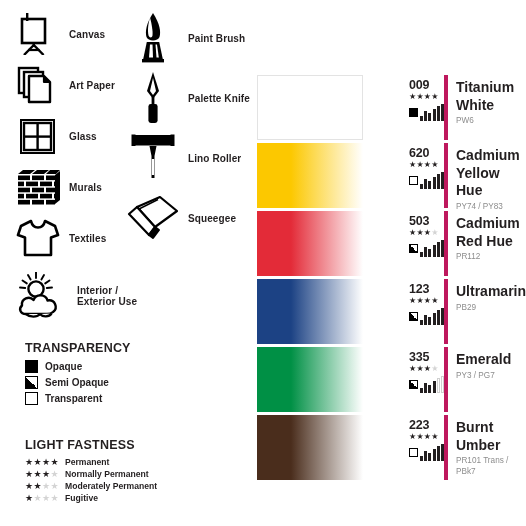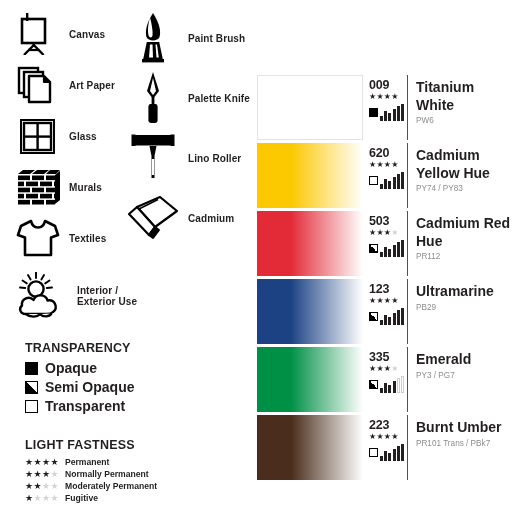--- a/index.html
+++ b/index.html
@@ -22,40 +22,40 @@
   .icon-box svg{display:block;}
   .icon-label{font-size:10px;font-weight:bold;color:#231f20;margin-left:7px;line-height:1.1;letter-spacing:0.1px;}
 
   .mid-col .icon-row{height:56px;margin-bottom:4px;}
   .mid-col .icon-box{width:56px;flex:0 0 56px;height:56px;}
 
   
   .legend{position:absolute;left:25px;}
   .legend-title{font-size:12.5px;font-weight:bold;color:#231f20;letter-spacing:0.2px;margin-bottom:5px;}
   .legend-item{display:flex;align-items:center;margin-bottom:3px;}
-  .legend-text{font-size:14px;font-weight:bold;color:#231f20;margin-left:7px;}
+  .legend-text{font-size:10px;font-weight:bold;color:#231f20;margin-left:7px;}
 
   .sq{width:13px;height:13px;flex:0 0 13px;border:1.6px solid #000;box-sizing:border-box;background:#fff;}
   .sq.opaque{background:#000;}
   .sq.semi{background:linear-gradient(to bottom left,#fff 0 50%,#000 50% 100%);}
 
   .lf-item{display:flex;align-items:center;margin-bottom:2px;}
   .stars{font-size:9px;letter-spacing:0.4px;width:40px;flex:0 0 40px;line-height:1;}
   .stars .on{color:#231f20;}
   .stars .off{color:#d4d4d4;}
   .lf-text{font-size:8.6px;font-weight:bold;color:#231f20;text-align:center;}
 
   
   .swatch-panel{position:absolute;left:257px;top:75px;width:256px;}
   .swatch-row{position:relative;height:65px;margin-bottom:3px;display:flex;align-items:stretch;}
   .swatch-row .chip{width:106px;flex:0 0 106px;}
   .swatch-row.first .chip{border:1px solid #e3e3e3;box-sizing:border-box;}
 
   .meta{width:45px;flex:0 0 45px;display:flex;flex-direction:column;align-items:flex-start;
-        padding-left:6px;padding-top:4px;border-right:1px solid #be185d;box-sizing:border-box;}
+        padding-left:6px;padding-top:4px;border-right:4px solid #be185d;box-sizing:border-box;margin-left:40px;}
   .code{font-size:12.5px;font-weight:bold;color:#231f20;line-height:1.05;letter-spacing:-0.2px;}
   .meta .stars{font-size:8px;width:auto;flex:none;letter-spacing:0.2px;margin-top:1px;line-height:1;}
   .glyphs{display:flex;align-items:flex-end;margin-top:2px;}
   .t-sq{width:9px;height:9px;border:1.4px solid #000;box-sizing:border-box;background:#fff;margin-right:1px;}
   .t-sq.opaque{background:#000;}
   .t-sq.semi{background:linear-gradient(to bottom left,#fff 0 50%,#000 50% 100%);}
   .bars{display:flex;align-items:flex-end;height:18px;margin-left:1px;}
   .bar{width:3px;margin-right:1.2px;background:#231f20;}
   .bar.pale{background:#fff;border:1px solid #cfcfcf;box-sizing:border-box;}
 
@@ -216,21 +216,21 @@
 
     <div class="icon-row">
       <div class="icon-box">
         <svg width="56" height="48" viewBox="0 0 56 48">
           <path d="M12 13 L35 3 L52 17 L30 33 Z" fill="#fff" stroke="#000" stroke-width="2.2" stroke-linejoin="round"></path>
           <path d="M12 13 L4 20 L24 41 L30 33 Z" fill="#fff" stroke="#000" stroke-width="2.2" stroke-linejoin="round"></path>
           <path d="M24 41 L30 33 L34 36 L28 44 Z" fill="#000" stroke="#000" stroke-width="2" stroke-linejoin="round"></path>
           <path d="M14 15 L33 5.5" stroke="#000" stroke-width="1.5" fill="none"></path>
         </svg>
       </div>
-      <div class="icon-label">Cadmium</div>
+      <div class="icon-label">Squeegee</div>
     </div>
   </div>
 
   <div class="legend" style="top:341px;">
     <div class="legend-title">TRANSPARENCY</div>
 
     <div class="legend-item">
       <div class="sq opaque"></div>
       <div class="legend-text">Opaque</div>
     </div>

